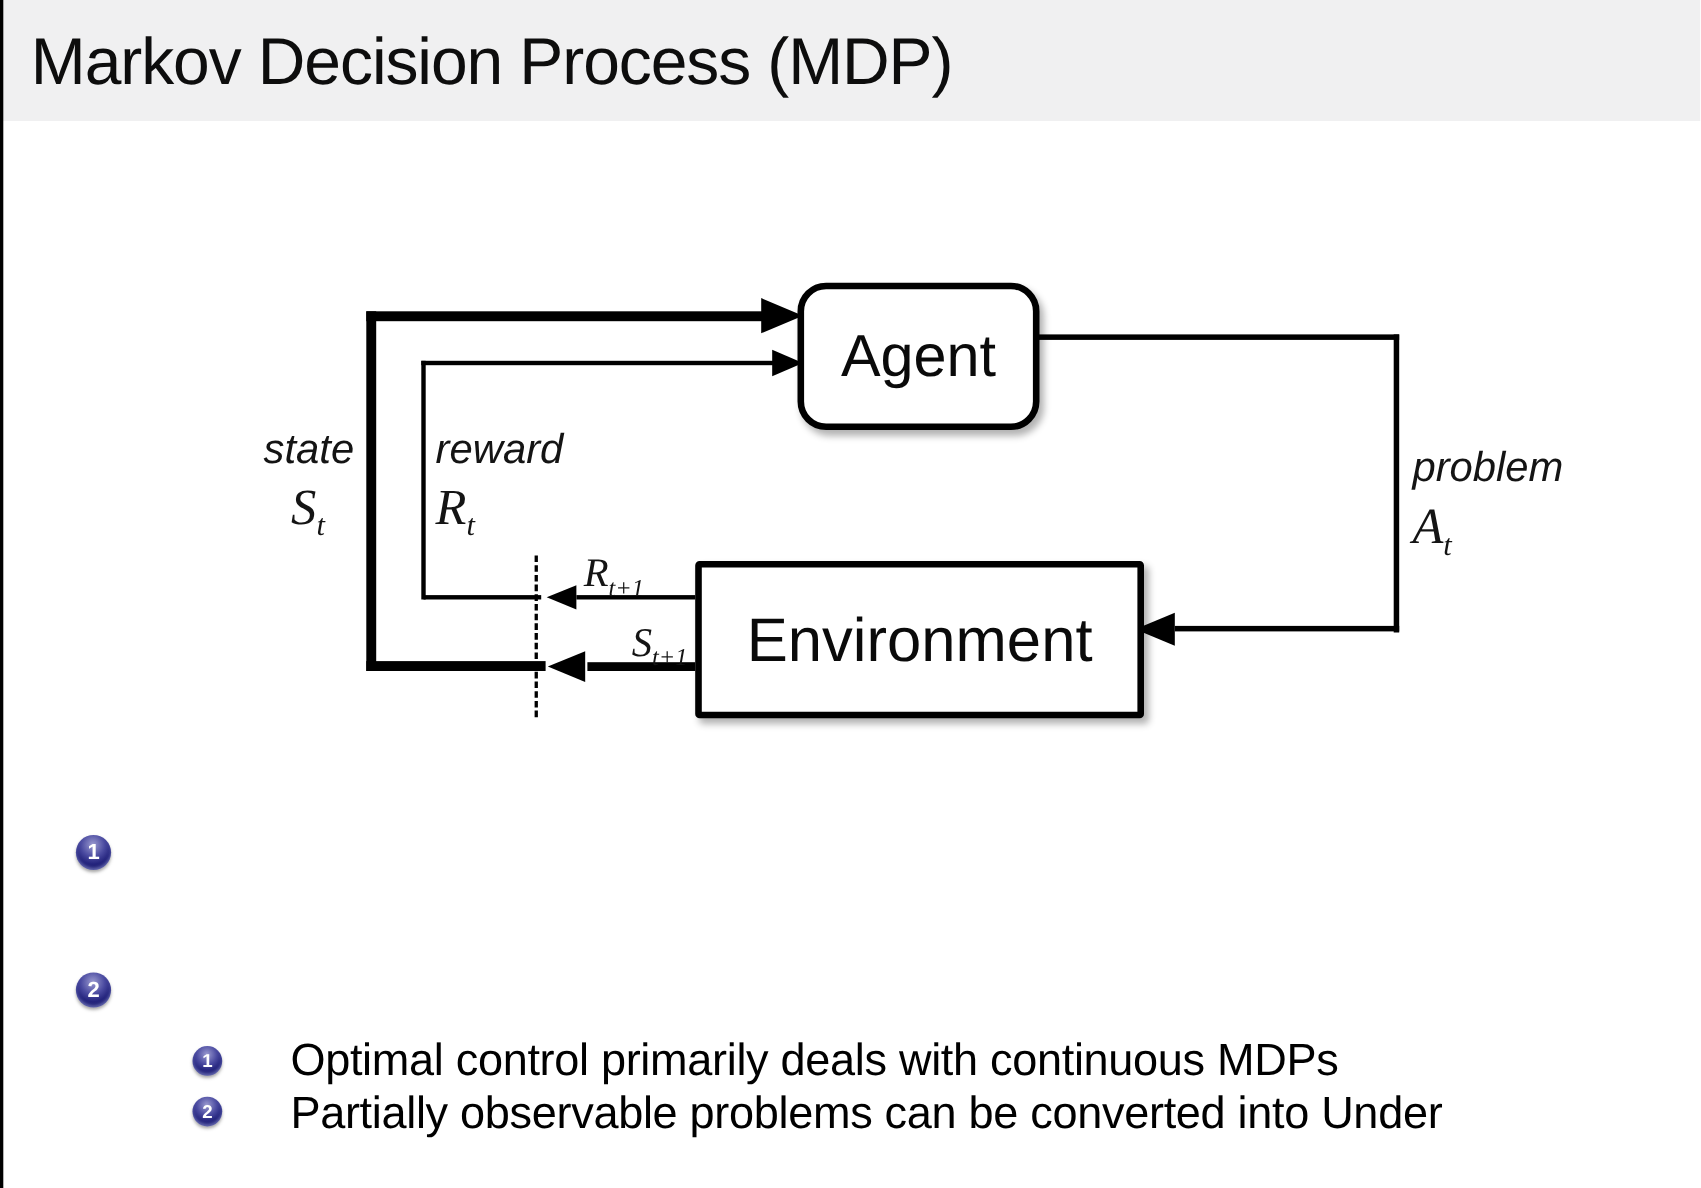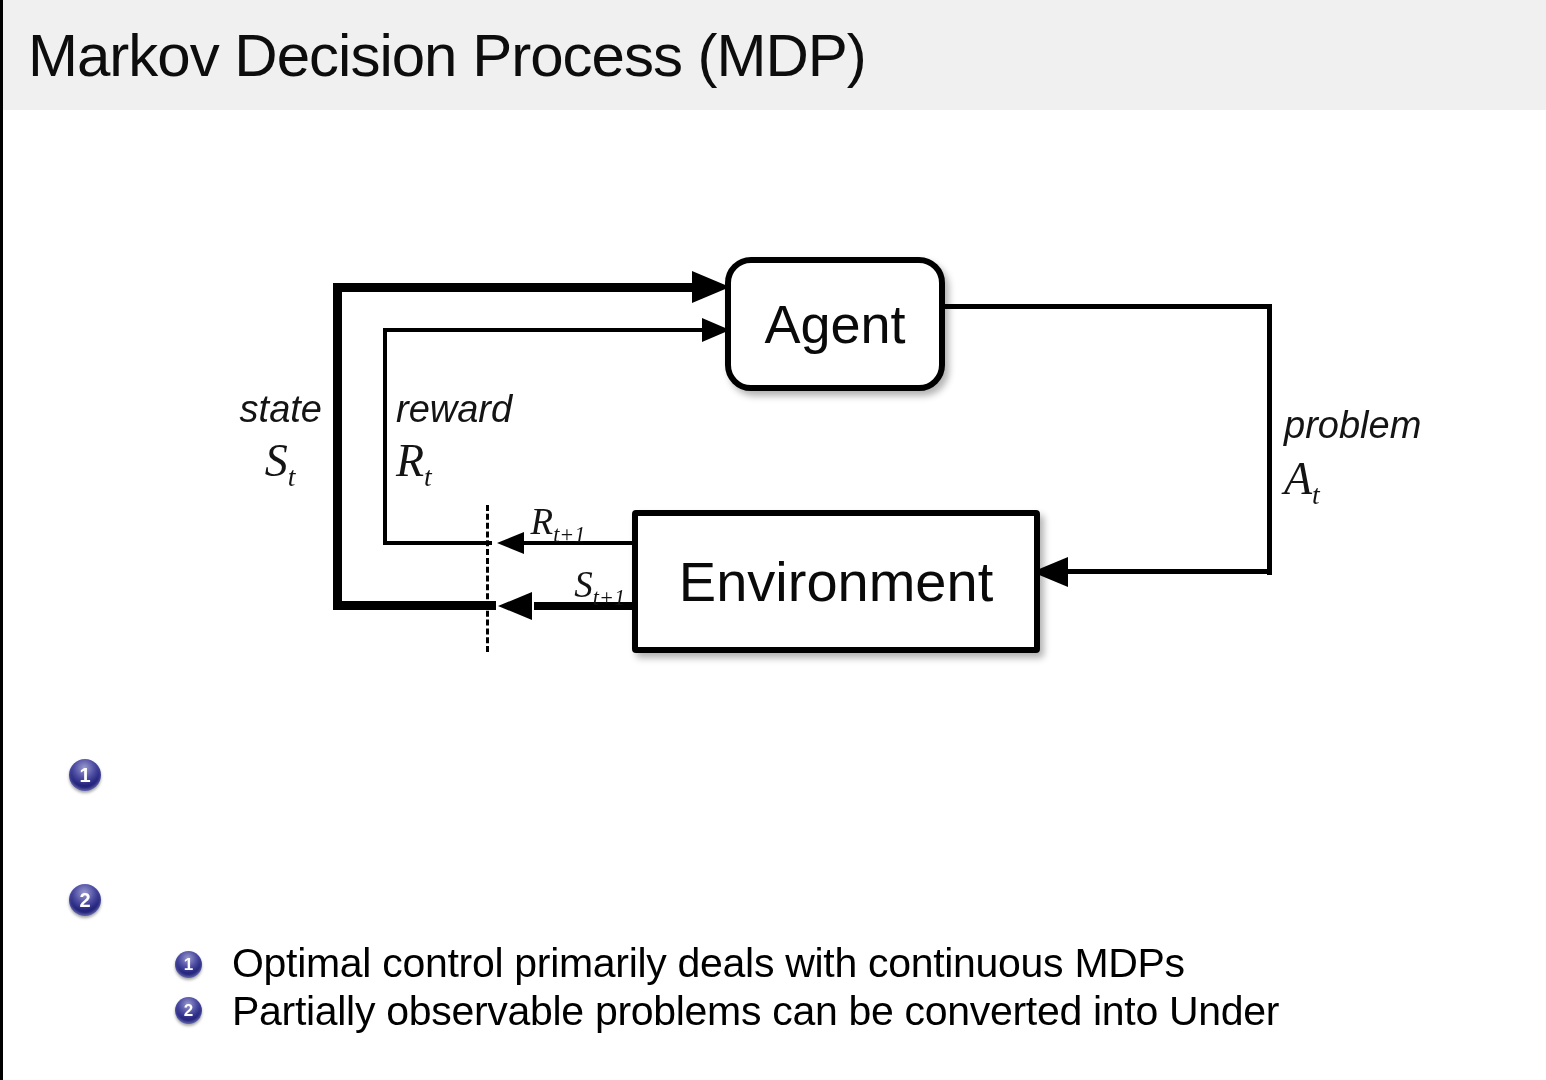--- a/index.html
+++ b/index.html
@@ -58,21 +58,21 @@
     position:absolute;border-radius:50%;
     background:radial-gradient(circle at 48% 28%, #9b9bd0 0%, #4a4aa0 38%, #23237c 62%, #0d0d55 100%);
     box-shadow:0 2px 3px rgba(0,0,0,0.35), inset 0 -2px 3px rgba(190,200,255,0.45);
     color:#fff;display:flex;align-items:center;justify-content:center;
     font-weight:bold;
   }
   .ball-l1{width:32px;height:32px;font-size:20px;}
   .ball-l2{width:27px;height:27px;font-size:17px;}
   .btext{position:absolute;color:#000;}
   .btext-l1{font-size:45px;line-height:58px;letter-spacing:-0.3px;}
-  .btext-l2{font-size:41px;line-height:50px;letter-spacing:-0.3px;}
+  .btext-l2{font-size:41px;line-height:50px;letter-spacing:-0.3px;margin-left:32px;}
 </style>
 </head>
 <body>
 
 <div class="slide">
 
   <div class="titlebar">
     <div class="title-text">Markov Decision Process (MDP)</div>
   </div>
   <div class="left-border"></div>

